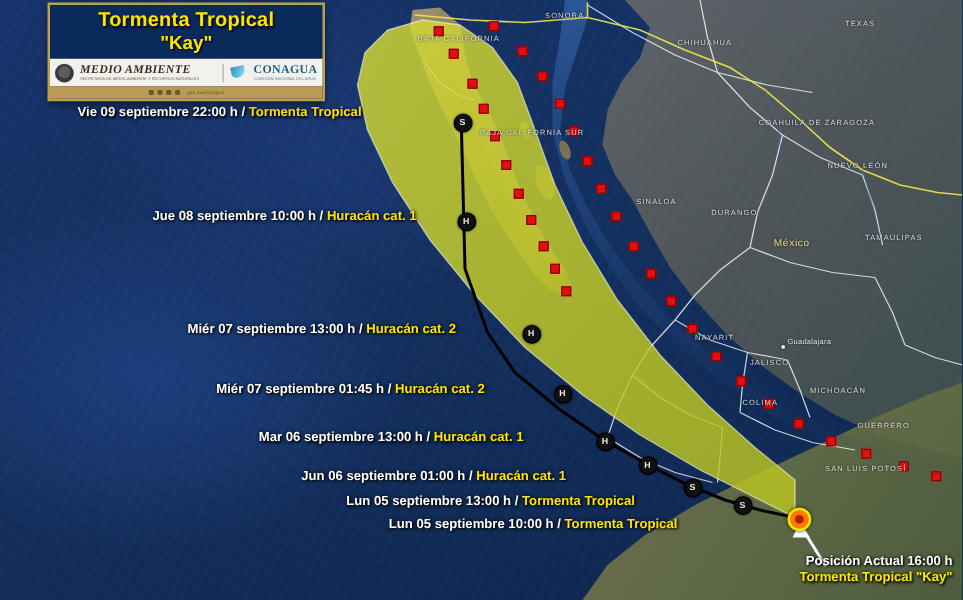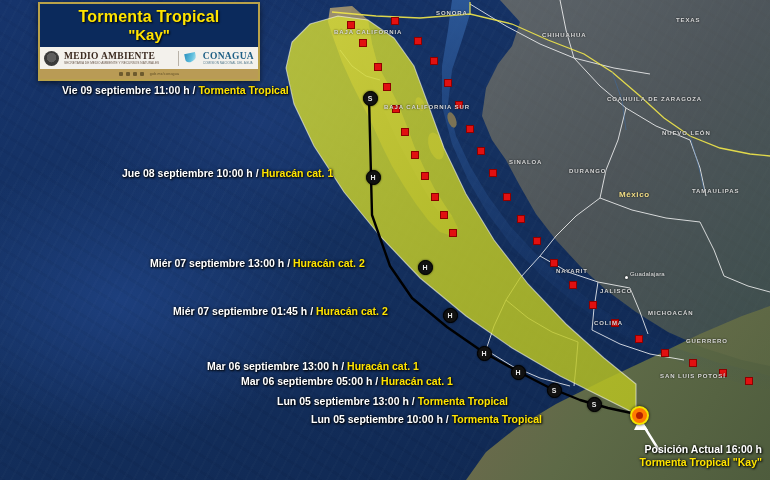--- a/index.html
+++ b/index.html
@@ -47,21 +47,21 @@
     padding:2px 4px;gap:5px;height:22px;box-sizing:border-box;
   }
   .eagle{
     width:15px;height:15px;border-radius:50%;
     background:radial-gradient(circle at 50% 45%, #5d5d5d 0 42%, #3a3a3a 43% 100%);
     flex:0 0 auto;
   }
   .logo-main{flex:1 1 auto;min-width:0;}
   .logo-main-t{
     font-family:"Liberation Serif", serif;font-weight:bold;
-    font-size:9.5px;color:#3b2a20;letter-spacing:.3px;line-height:10px;white-space:nowrap;
+    font-size:9.5px;color:#3b2a20;letter-spacing:.3px;line-height:10px;white-space:nowrap;font-style:italic;
   }
   .logo-main-s{font-size:3.2px;color:#6b5a4e;line-height:4px;white-space:nowrap;overflow:hidden;}
   .logo-div{width:1px;height:15px;background:#b8b2a8;flex:0 0 auto;}
   .conagua-mark{
     width:14px;height:14px;flex:0 0 auto;position:relative;
   }
   .conagua-mark:before{
     content:"";position:absolute;left:1px;top:2px;width:11px;height:9px;
     border-radius:0 0 60% 40%;
     background:linear-gradient(120deg,#2a8fbe 0%,#63c1de 60%,#bfe6f2 100%);
@@ -111,21 +111,21 @@
   }
   .curmark:after{
     content:"";position:absolute;left:4px;top:4px;width:7px;height:7px;
     border-radius:50%;background:#b32000;
   }
   .warnsq{
     position:absolute;width:6px;height:6px;margin:-3px 0 0 -3px;
     background:#e11010;border:1px solid #8e0000;
   }
   .maplabel{
-    position:absolute;white-space:nowrap;font-size:6px;font-weight:bold;
+    position:absolute;white-space:nowrap;font-size:6px;font-weight:normal;
     color:#e2e2e2;letter-spacing:.9px;text-shadow:0 0 2px #000;opacity:.92;
   }
   .maplabel.country{color:#ffe98a;font-size:8px;letter-spacing:.6px;}
   .maplabel.city{color:#f2f2f2;letter-spacing:.2px;font-weight:normal;}
   .citydot{
     position:absolute;width:3px;height:3px;margin:-1.5px 0 0 -1.5px;
     background:#fff;border-radius:50%;box-shadow:0 0 2px #000;
   }
 </style>
 </head>
@@ -308,36 +308,36 @@
     <div class="tmark" style="left:449px;top:314px;">H</div>
     <div class="tmark" style="left:483px;top:352px;">H</div>
     <div class="tmark" style="left:517px;top:371px;">H</div>
     <div class="tmark" style="left:553px;top:389px;">S</div>
     <div class="tmark" style="left:593px;top:403px;">S</div>
     <div class="curmark" style="left:637px;top:413px;"></div>
   </div>
 
   <div>
     <div class="flabel" style="left:62px;top:84px;">
-      <span class="date">Vie 09 septiembre 11:00 h</span><span class="sep"> / </span><span class="cat">Tormenta Tropical</span>
+      <span class="date">Vie 09 septiembre 22:00 h</span><span class="sep"> / </span><span class="cat">Tormenta Tropical</span>
     </div>
     <div class="flabel" style="left:122px;top:167px;">
       <span class="date">Jue 08 septiembre 10:00 h</span><span class="sep"> / </span><span class="cat">Huracán cat. 1</span>
     </div>
     <div class="flabel" style="left:150px;top:257px;text-align:center;">
       <span class="date">Miér 07 septiembre 13:00 h</span><span class="sep"> / </span><span class="cat">Huracán cat. 2</span>
     </div>
     <div class="flabel" style="left:173px;top:305px;">
       <span class="date">Miér 07 septiembre 01:45 h</span><span class="sep"> / </span><span class="cat">Huracán cat. 2</span>
     </div>
-    <div class="flabel" style="left:207px;top:360px;">
+    <div class="flabel" style="left:207px;top:344px;">
       <span class="date">Mar 06 septiembre 13:00 h</span><span class="sep"> / </span><span class="cat">Huracán cat. 1</span>
     </div>
     <div class="flabel" style="left:241px;top:375px;">
-      <span class="date">Mar 06 septiembre 05:00 h</span><span class="sep"> / </span><span class="cat">Huracán cat. 1</span>
+      <span class="date">Jun 06 septiembre 01:00 h</span><span class="sep"> / </span><span class="cat">Huracán cat. 1</span>
     </div>
     <div class="flabel" style="left:277px;top:395px;">
       <span class="date">Lun 05 septiembre 13:00 h</span><span class="sep"> / </span><span class="cat">Tormenta Tropical</span>
     </div>
     <div class="flabel" style="left:311px;top:413px;">
       <span class="date">Lun 05 septiembre 10:00 h</span><span class="sep"> / </span><span class="cat">Tormenta Tropical</span>
     </div>
   </div>
 
   <div class="current-box">

